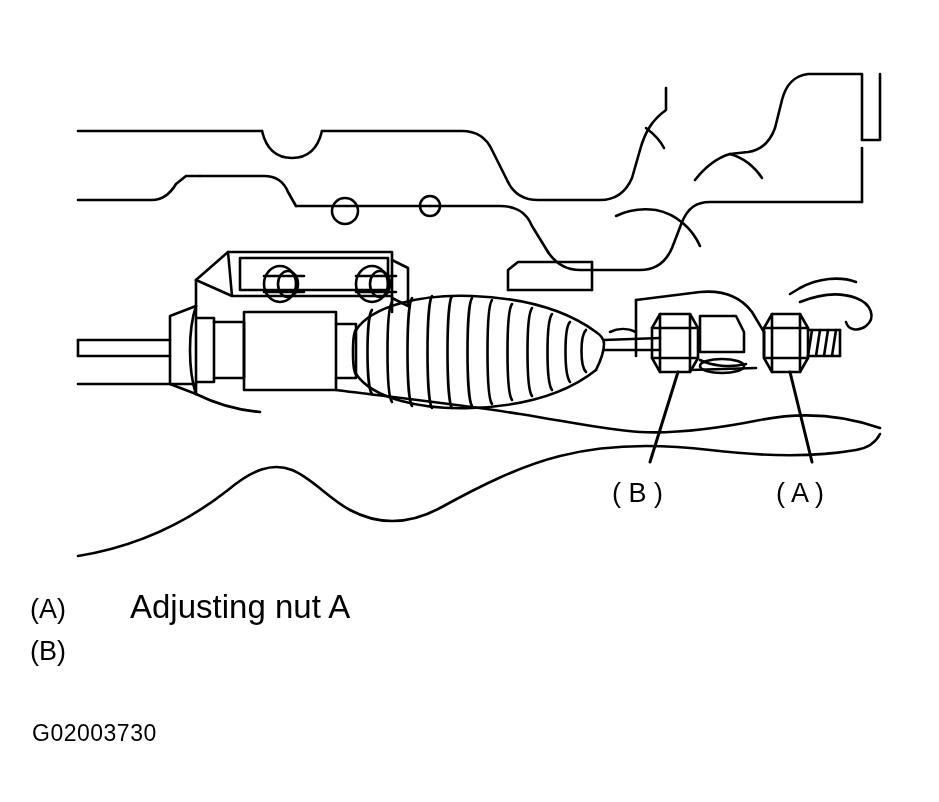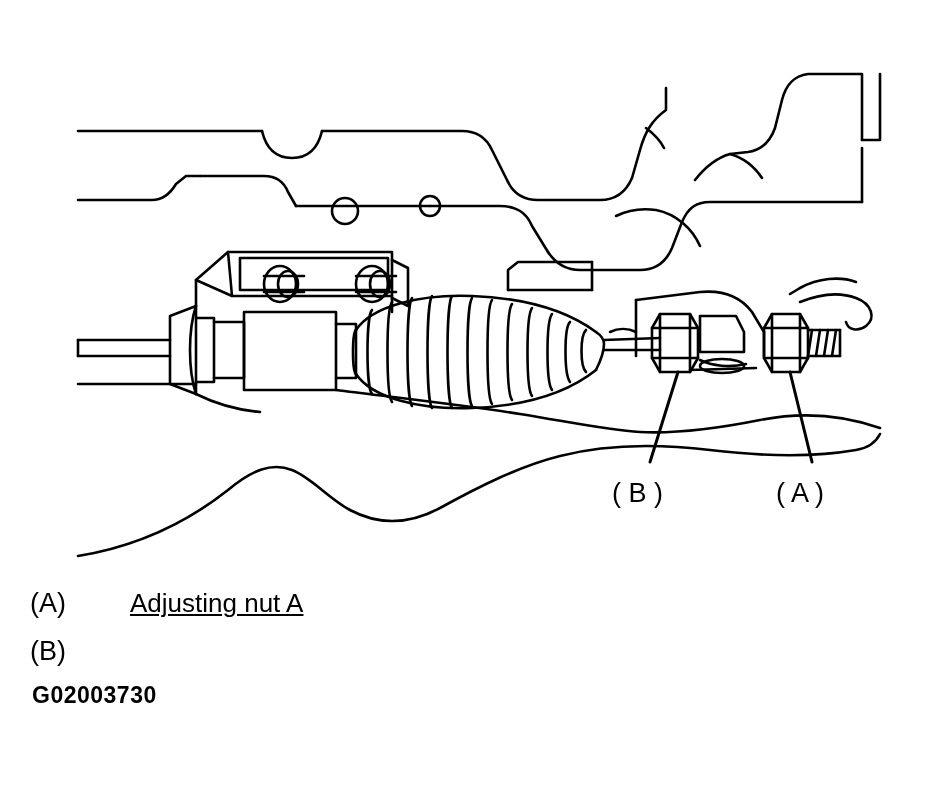--- a/index.html
+++ b/index.html
@@ -39,29 +39,28 @@
     display: flex;
     align-items: baseline;
     height: 48px;
   }
   .legend-key {
     width: 100px;
     font-size: 27px;
     letter-spacing: 0px;
   }
   .legend-label {
-    font-size: 26px;
-    text-decoration: underline;
+    font-size: 33px;
   }
   .figure-code {
     position: absolute;
     left: 32px;
-    top: 682px;
+    top: 720px;
     font-size: 23px;
-    font-weight: bold;
+    font-weight: normal;
     letter-spacing: 0.5px;
   }
   .callout-text {
     font-size: 27px;
   }
 </style>
 </head>
 <body>
 
 <div id="diagram-root">

